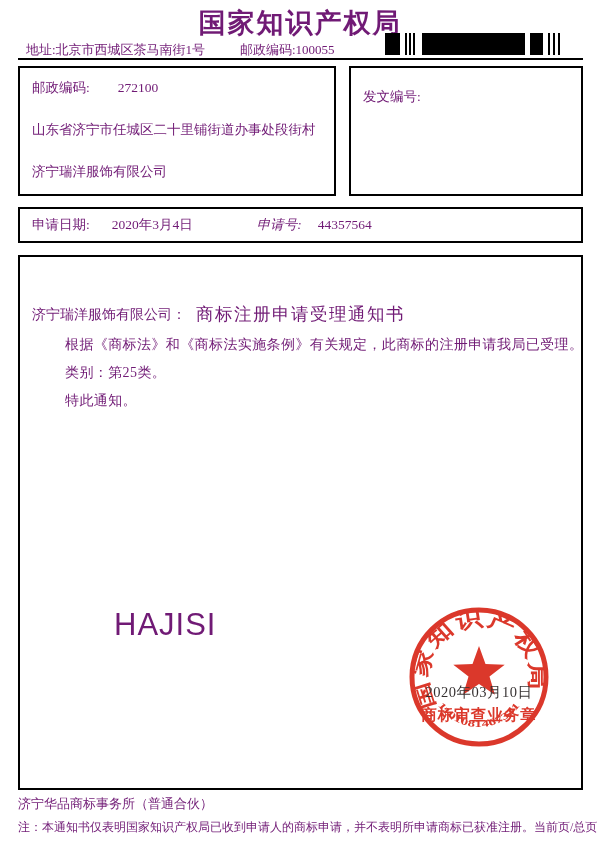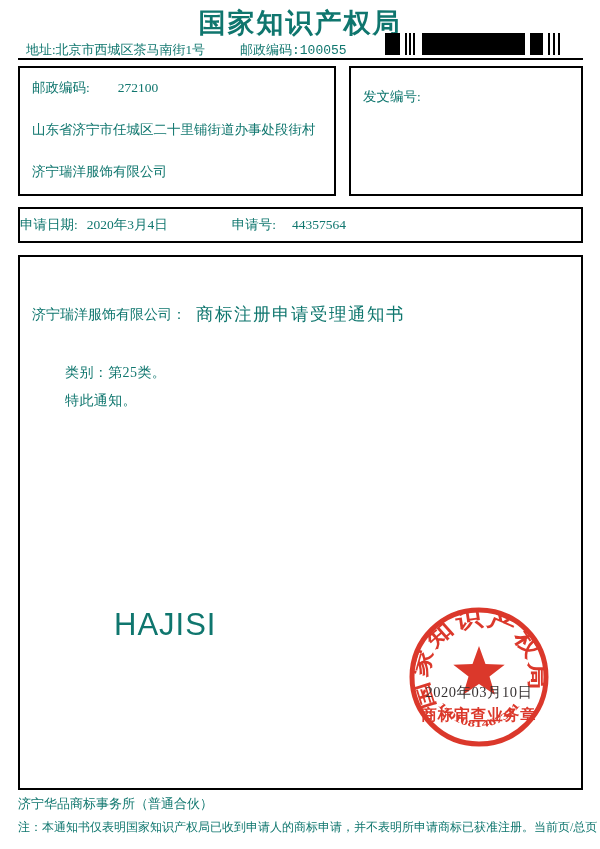--- a/index.html
+++ b/index.html
@@ -1,29 +1,29 @@
 <!DOCTYPE html>
 <html><head>
 <meta charset="utf-8">
 <style>
   * { margin:0; padding:0; box-sizing:border-box; }
   html,body { background:#ffffff; }
   .page {
     position:relative; width:600px; height:835px; background:#fff;
-    font-family:"Liberation Serif","DejaVu Serif",serif; color:#0f766e;
+    font-family:"Liberation Serif","DejaVu Serif",serif; color:#701a75;
     overflow:hidden;
   }
   .org-title {
     position:absolute; top:5px; left:0; width:100%;
     text-align:center; font-size:27px; font-weight:bold;
     font-family:"Liberation Sans","DejaVu Sans",sans-serif;
     letter-spacing:2px;
   }
   .addr      { position:absolute; left:26px;  top:41px; font-size:13px; }
-  .postal    { position:absolute; left:240px; top:41px; font-size:13px;font-family:Liberation Mono, monospace; }
+  .postal    { position:absolute; left:240px; top:41px; font-size:13px; }
 
   
   .barcode { position:absolute; left:385px; top:33px; height:22px; display:flex; align-items:stretch; }
   .barcode i { display:block; height:22px; background:#000; }
   .bc-blk1 { width:15px; margin-right:5px; }
   .bc-bar  { width:2px;  margin-right:2px; }
   .bc-bar:last-child { margin-right:0; }
   .bc-noise {
     width:103px; margin:0 5px; background:#fff;
     background-image:
@@ -38,23 +38,23 @@
 
   .box { position:absolute; border:2px solid #000; background:#fff; }
   .recipient-box { left:18px;  top:66px; width:318px; height:130px; padding:11px 12px 13px 12px;
                    display:flex; flex-direction:column; justify-content:space-between; font-size:13.5px; }
   .rb-val { margin-left:28px; }
   .docnum-box { left:349px; top:66px; width:234px; height:130px; font-size:13.5px; }
   .dn-label { position:absolute; left:12px; top:20px; }
   .dn-value { position:absolute; left:26px; top:62px; font-size:13.5px; }
 
   .app-box { left:18px; top:207px; width:565px; height:36px; display:flex; align-items:center;
-             font-size:13.5px; }
-  .ab-date-val { margin-left:9px; }
-  .ab-num-label { margin-left:64px; }
+             padding-left:12px; font-size:13.5px; }
+  .ab-date-val { margin-left:22px; }
+  .ab-num-label { margin-left:64px;font-style:italic; }
   .ab-num-val { margin-left:16px; }
 
   .main-box { left:18px; top:255px; width:565px; height:535px; }
   .notice-title { position:absolute; top:15px; left:0; width:100%; text-align:center;
                   font-size:17.5px; letter-spacing:1.5px;margin-top:30px; }
   .salutation { position:absolute; left:12px; top:49px; font-size:14px; }
   .para { position:absolute; left:45px; font-size:14px; letter-spacing:0.4px; white-space:nowrap; }
   .p1 { top:79px; }
   .p2 { top:107px; }
   .p3 { top:135px; }
@@ -107,20 +107,21 @@
   <div class="box app-box">
     <span>申请日期:</span>
     <span class="ab-date-val">2020年3月4日</span>
     <span class="ab-num-label">申请号:</span>
     <span class="ab-num-val">44357564</span>
   </div>
 
   <div class="box main-box">
     <div class="notice-title">商标注册申请受理通知书</div>
     <div class="salutation">济宁瑞洋服饰有限公司：</div>
+    <div class="para p1">根据《商标法》和《商标法实施条例》有关规定，此商标的注册申请我局已受理。</div>
     <div class="para p2">类别：第25类。</div>
     <div class="para p3">特此通知。</div>
     <div class="trademark">HAJISI</div>
 
     <svg class="seal" viewBox="0 0 152 152" xmlns="http://www.w3.org/2000/svg">
       <defs>
         <path id="sealTopArc" d="M 31.8,101.5 A 51,51 0 1 1 120.2,101.5" fill="none"></path>
         <path id="sealBottomArc" d="M 32.7,101 A 50,50 0 0 0 119.3,101" fill="none"></path>
       </defs>
       <circle cx="76" cy="76" r="67" fill="none" stroke="#d9281a" stroke-width="5"></circle>

